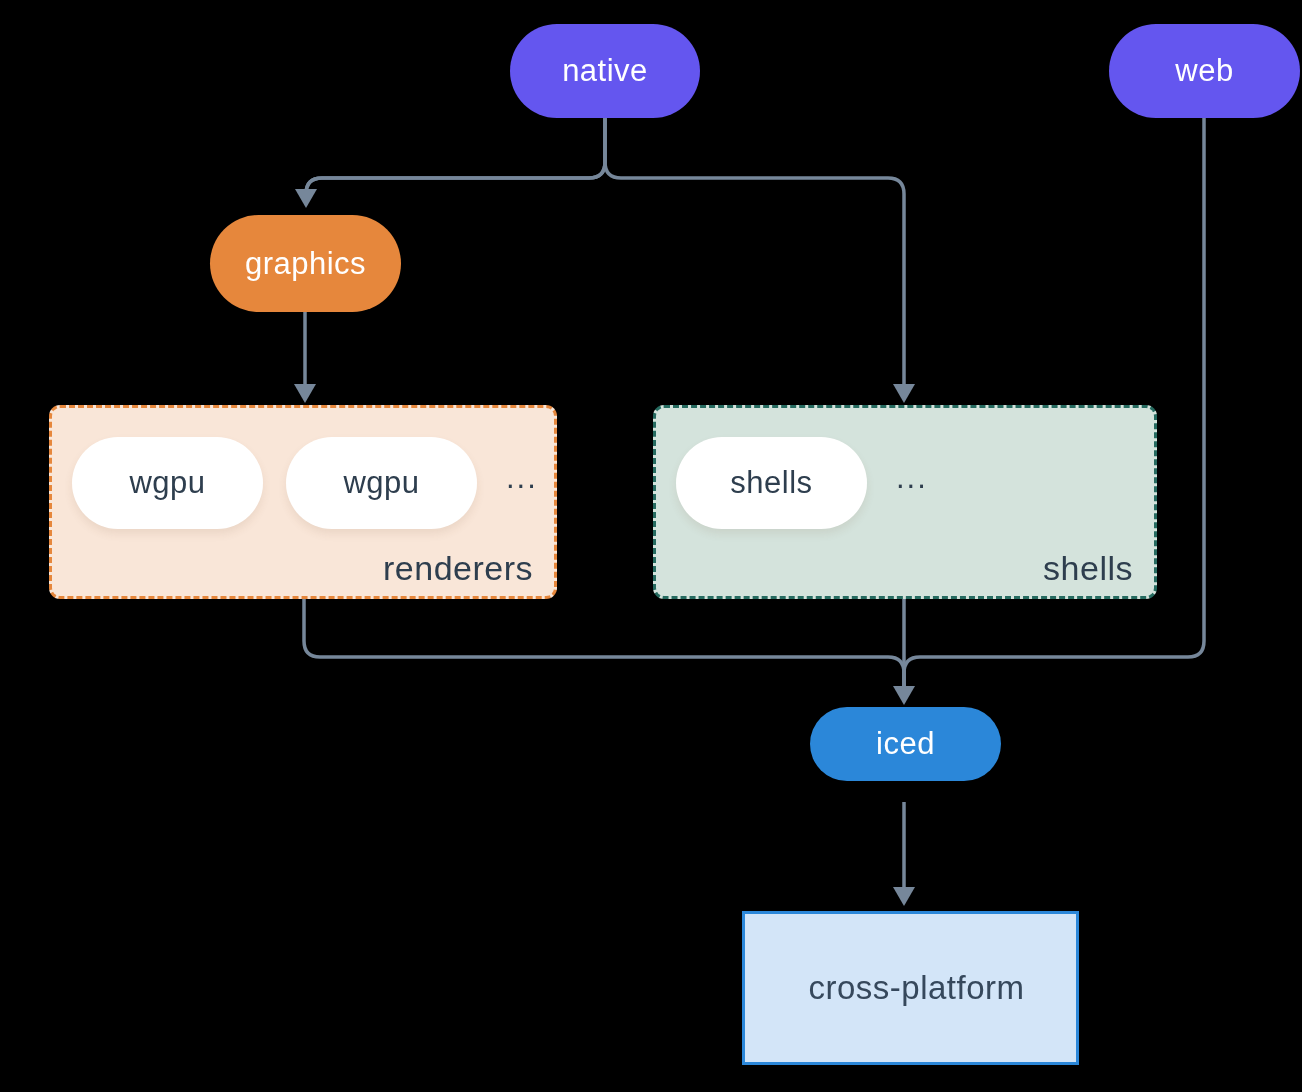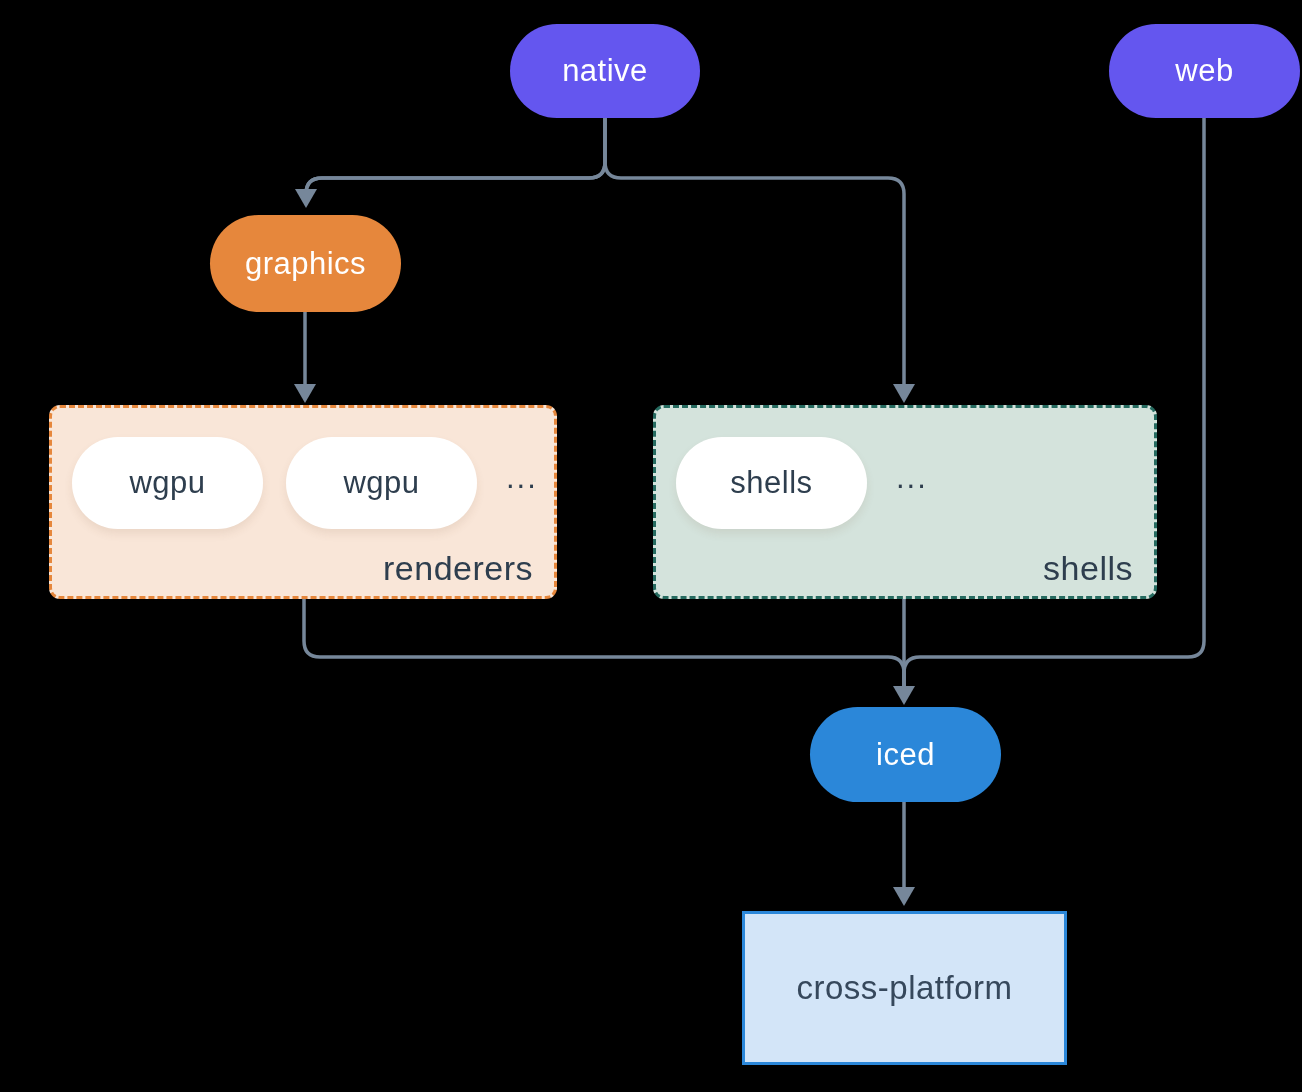--- a/index.html
+++ b/index.html
@@ -40,21 +40,21 @@
     font-size: 31px;
     color: #ffffff;
     letter-spacing: 0.5px;
   }
   .pill.purple { background: var(--purple, #6456EF); }
   .pill.orange { background: var(--orange, #E6873C); }
   .pill.blue   { background: var(--blue, #2B87D9); }
   .native   { left: 487px;  top: 24px;  width: 190px; height: 94px; }
   .web      { left: 1086px; top: 24px;  width: 191px; height: 94px; }
   .graphics { left: 187px;  top: 215px; width: 191px; height: 97px; }
-  .iced     { left: 787px;  top: 707px; width: 191px; height: 95px; }
+  .iced     { left: 787px;  top: 707px; width: 191px; height: 74px; }
 
   .group {
     position: absolute;
     top: 405px;
     height: 188px;
     border-radius: 11px;
   }
   .group.renderers {
     left: 26px;
     width: 502px;
@@ -107,20 +107,21 @@
     background: var(--app-fill, #D3E5F8);
     border: 3px solid var(--app-border, #2B87D9);
     display: flex;
     flex-direction: column;
     align-items: center;
     justify-content: center;
     font-size: 33px;
     line-height: 1.42;
     color: var(--app-text, #36485C);
     letter-spacing: 0.5px;
+    padding-left: 12px;
   }
 </style>
 </head>
 <body>
 
 <div class="stage">
 
   <svg class="edges" viewBox="0 0 1302 1092" xmlns="http://www.w3.org/2000/svg">
     <path d="M582 118 L582 162 Q582 178 566 178 L299 178 Q283 178 283 194 L283 189 L283 190"></path>
     <path d="M582 118 L582 162 Q582 178 566 178 L299 178 Q283 178 283 194 L283 190"></path>

